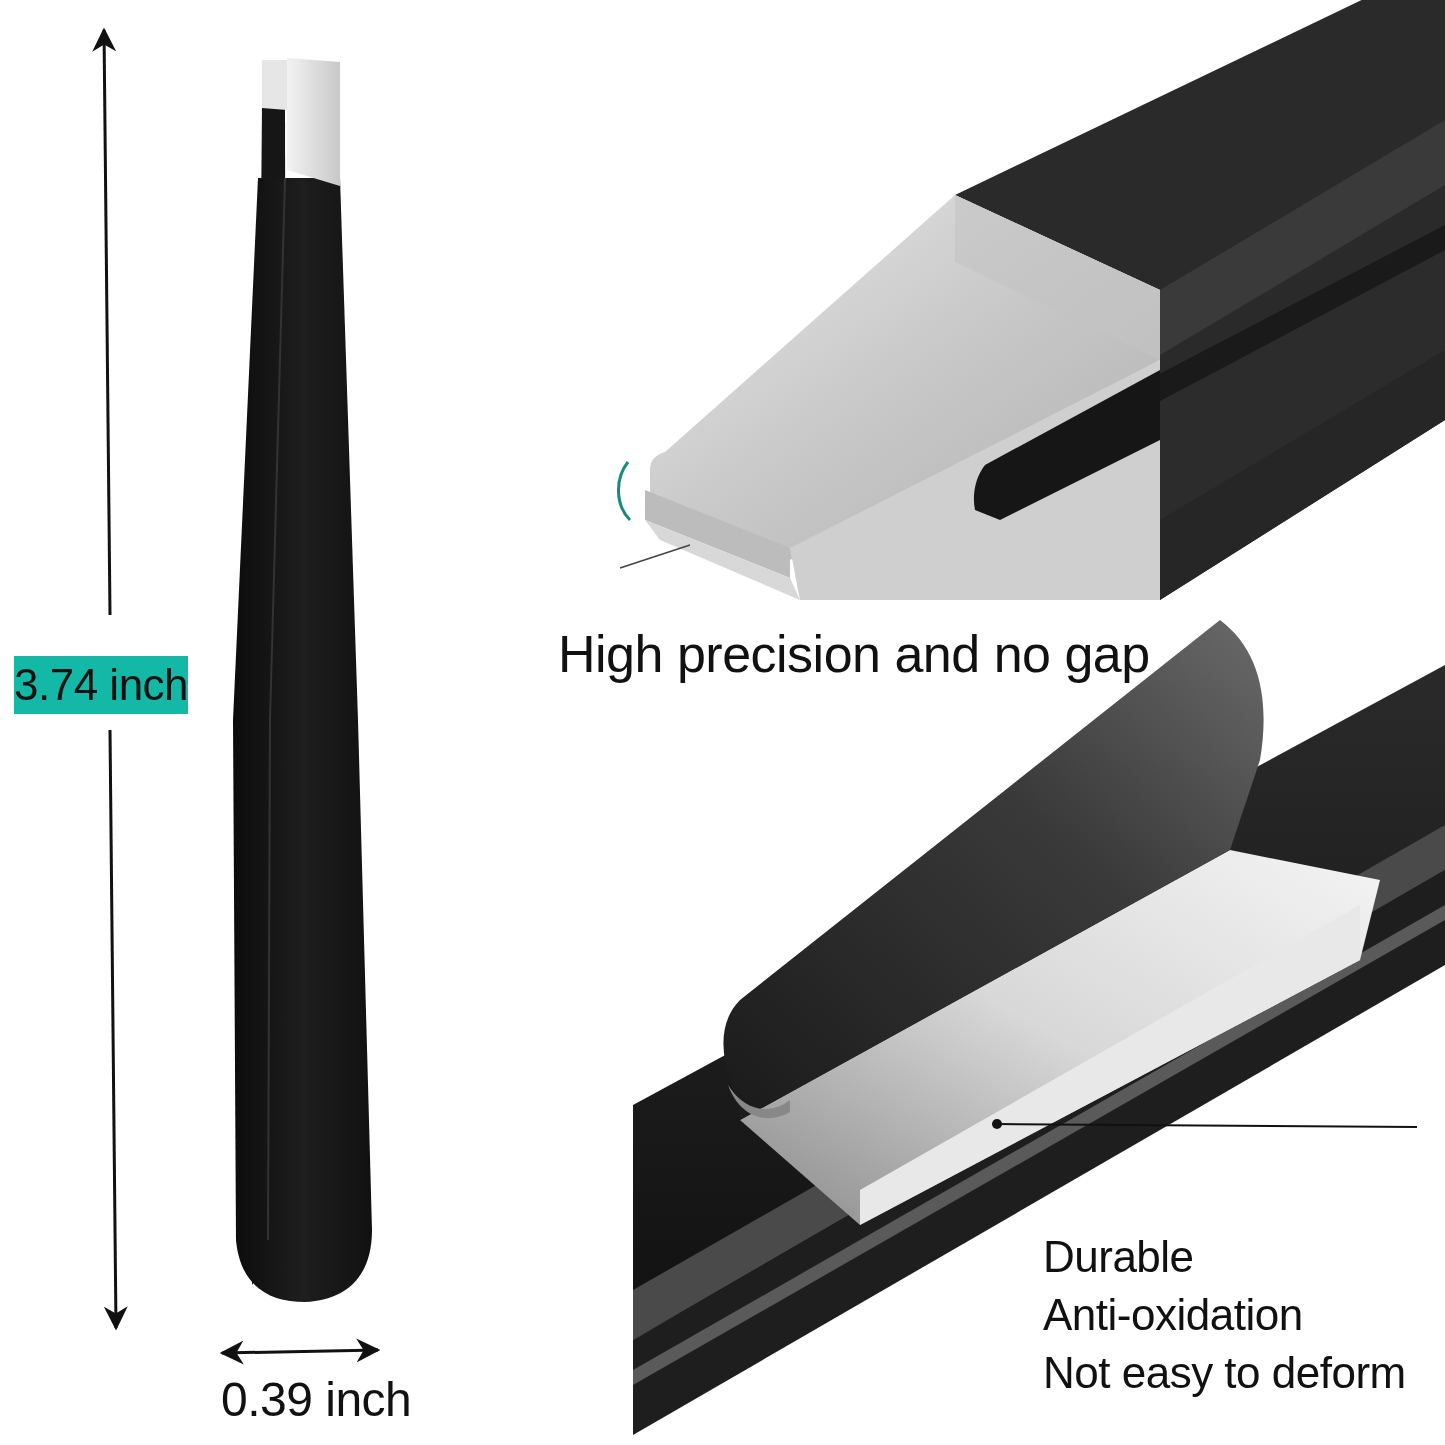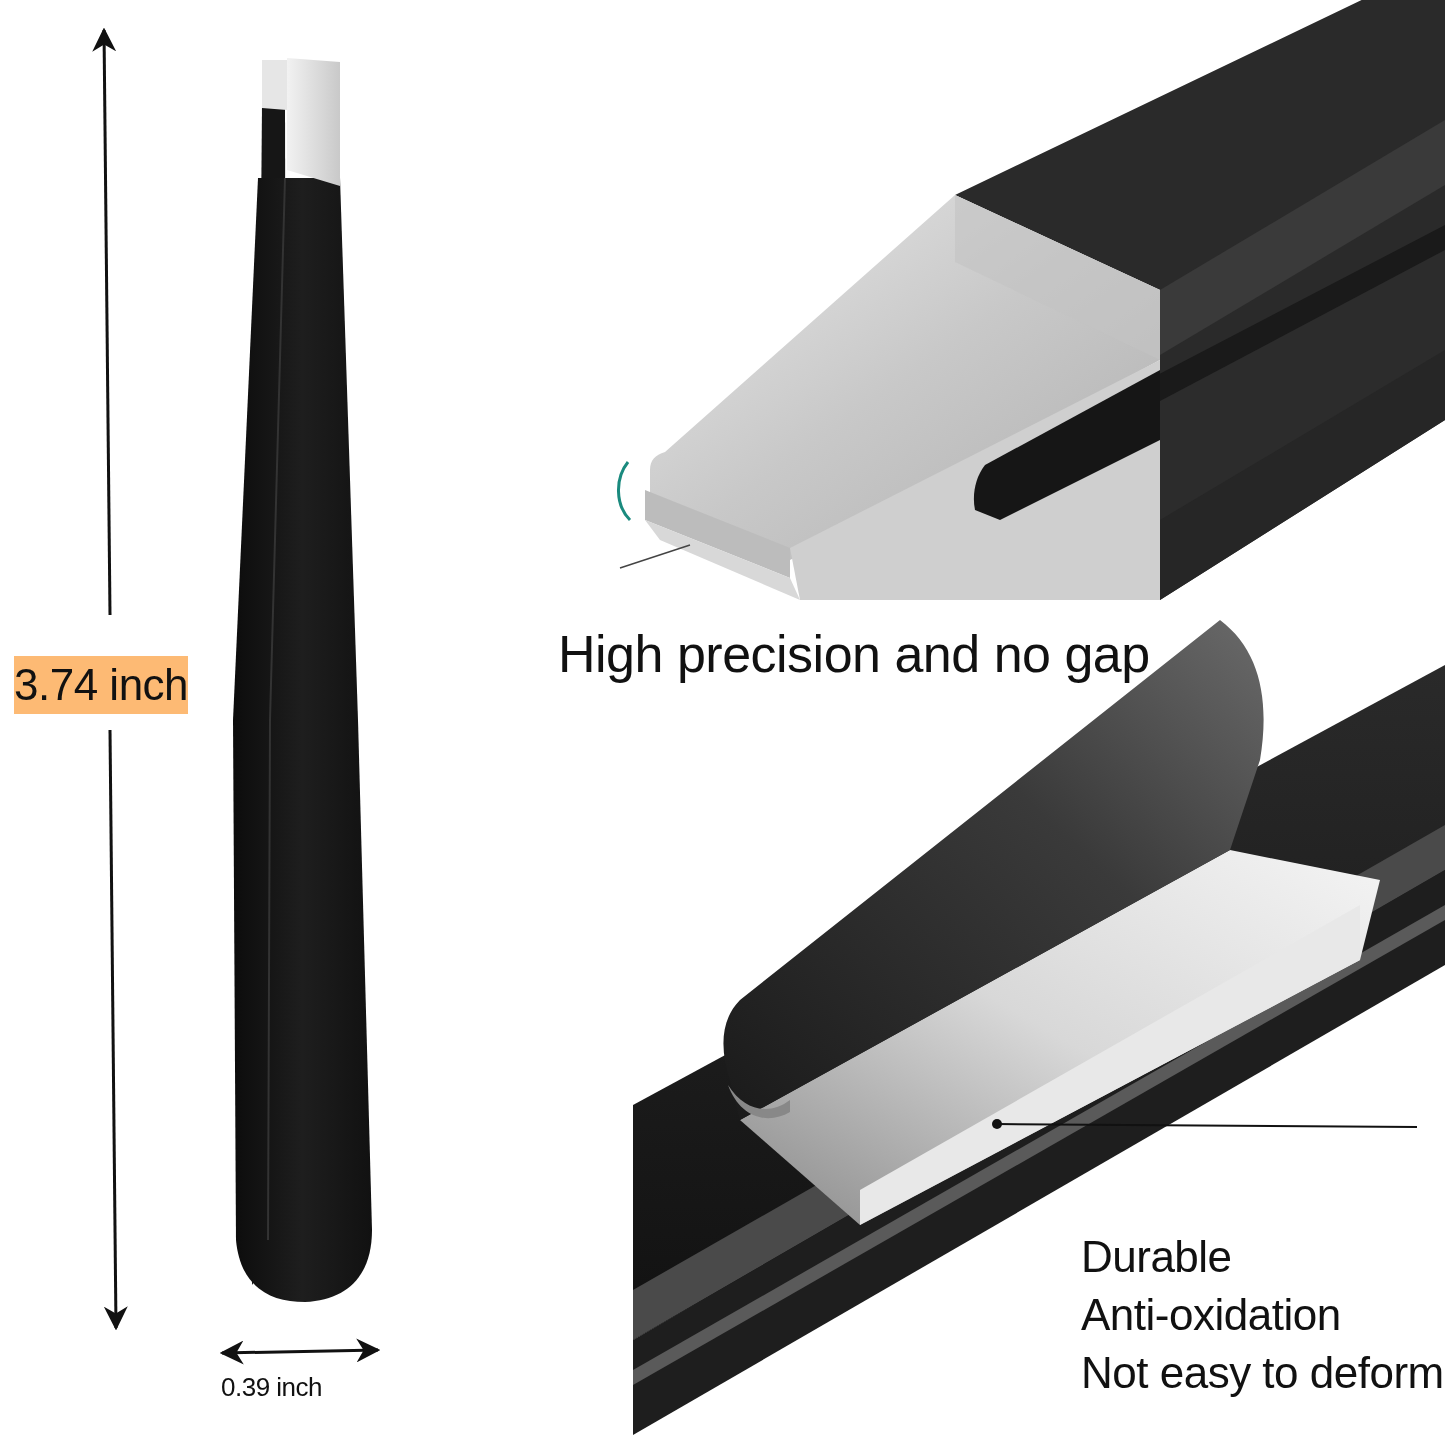--- a/index.html
+++ b/index.html
@@ -1,24 +1,24 @@
 <!DOCTYPE html>
 <html><head>
   <meta charset="utf-8">
   <style>
     html, body { margin: 0; padding: 0; background: #ffffff; }
     body { width: 1445px; height: 1445px; position: relative; overflow: hidden;
            font-family: "Liberation Sans", sans-serif; color: #111111; }
     .layer { position: absolute; left: 0; top: 0; width: 1445px; height: 1445px; }
     .label { position: absolute; white-space: nowrap; font-family: "Liberation Sans", sans-serif;
              color: #111111; letter-spacing: -0.5px; }
-    #length-label { left: 14px; top: 656px; font-size: 44px; background: #fdba74; padding: 4px 0; }
-    #width-label { left: 221px; top: 1372px; font-size: 26px; }
+    #length-label { left: 14px; top: 656px; font-size: 44px; background: #14b8a6; padding: 4px 0; }
+    #width-label { left: 221px; top: 1372px; font-size: 48px; }
     #precision-label { left: 558px; top: 624px; font-size: 52px; }
-    #features { position: absolute; left: 1081px; top: 1228px; }
+    #features { position: absolute; left: 1043px; top: 1228px; }
     #features .feat { font-size: 44px; line-height: 58px; white-space: nowrap; letter-spacing: -0.5px; }
   </style>
 </head>
 <body>
 
 <svg class="layer" viewBox="0 0 1445 1445" xmlns="http://www.w3.org/2000/svg">
   <defs>
     <linearGradient id="bodyGrad" x1="0" x2="1" y1="0" y2="0">
       <stop offset="0" stop-color="#0c0c0c"></stop>
       <stop offset="0.5" stop-color="#1e1e1e"></stop>

